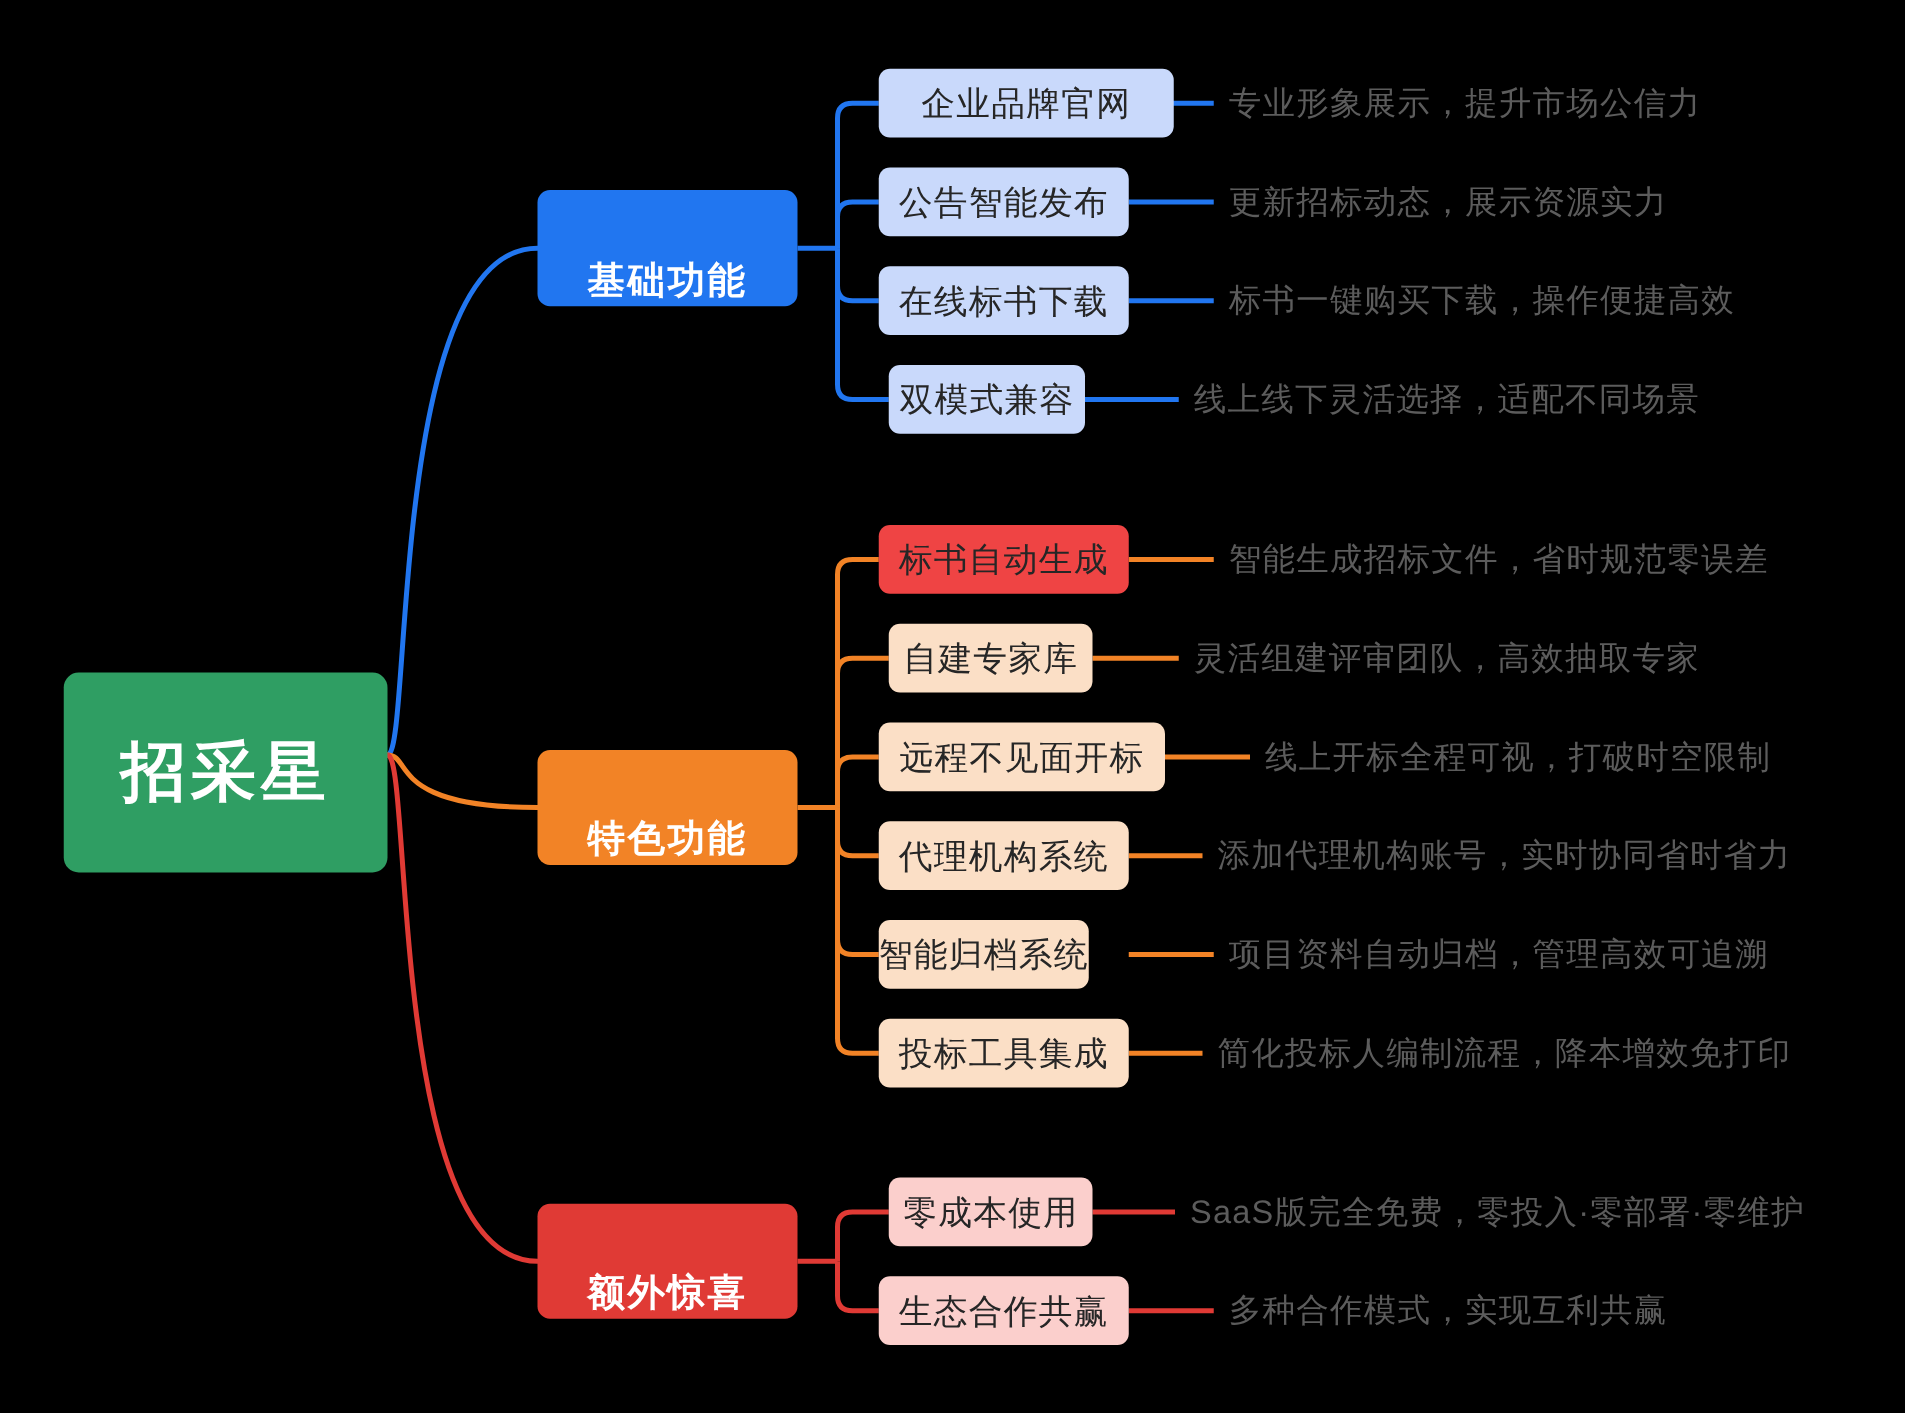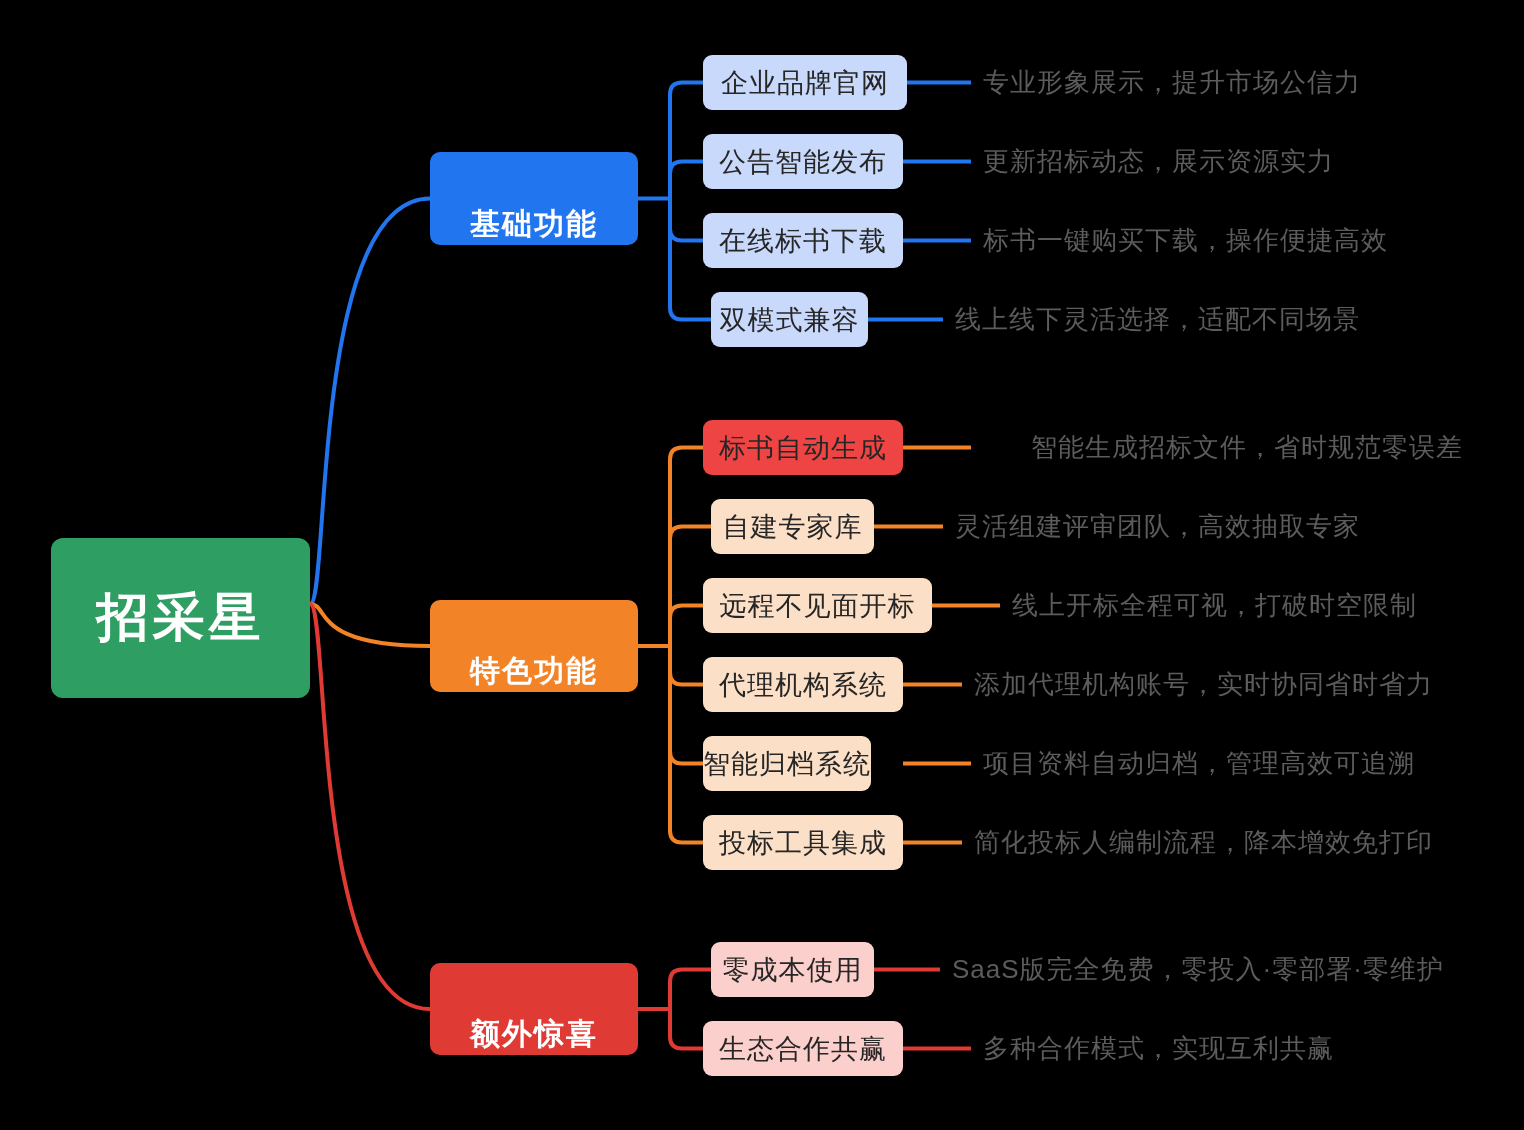--- a/index.html
+++ b/index.html
@@ -83,21 +83,21 @@
       <path d="M 670 1009 L 670 1036.5 Q 670 1048.5 682 1048.5 L 703 1048.5" fill="none" stroke="#e03a35" stroke-width="4" stroke-linecap="butt"></path>
       <line x1="903" y1="1048.5" x2="971" y2="1048.5" stroke="#e03a35" stroke-width="4" stroke-linecap="butt"></line>
     </svg>
   <div id="nodes">
       <div class="node root" style="left: 51px; top: 538px; width: 259px; height: 160px; background: rgb(47, 158, 99); color: rgb(255, 255, 255); font-size: 52px;">
         <span>招采星</span>
       </div>
       <div class="node branch" style="left: 430px; top: 152px; width: 208px; height: 93px; background: rgb(33, 118, 240); color: rgb(255, 255, 255);">
         <span>基础功能</span>
       </div>
-      <div class="node leaf" style="left: 703px; top: 55px; width: 204px; height: 55px; background: rgb(201, 217, 251);">
+      <div class="node leaf" style="left: 703px; top: 55px; width: 236px; height: 55px; background: rgb(201, 217, 251);">
         <span>企业品牌官网</span>
       </div>
       <div class="desc" style="left: 983px; top: 62.5px; height: 40px; color: rgb(92, 92, 92);">专业形象展示，提升市场公信力</div>
       <div class="node leaf" style="left: 703px; top: 134px; width: 200px; height: 55px; background: rgb(201, 217, 251);">
         <span>公告智能发布</span>
       </div>
       <div class="desc" style="left: 983px; top: 141.5px; height: 40px; color: rgb(92, 92, 92);">更新招标动态，展示资源实力</div>
       <div class="node leaf" style="left: 703px; top: 213px; width: 200px; height: 55px; background: rgb(201, 217, 251);">
         <span>在线标书下载</span>
       </div>
@@ -105,21 +105,21 @@
       <div class="node leaf" style="left: 711px; top: 292px; width: 157px; height: 55px; background: rgb(201, 217, 251);">
         <span>双模式兼容</span>
       </div>
       <div class="desc" style="left: 955px; top: 299.5px; height: 40px; color: rgb(92, 92, 92);">线上线下灵活选择，适配不同场景</div>
       <div class="node branch" style="left: 430px; top: 600px; width: 208px; height: 92px; background: rgb(242, 131, 38); color: rgb(255, 255, 255);">
         <span>特色功能</span>
       </div>
       <div class="node leaf" style="left: 703px; top: 420px; width: 200px; height: 55px; background: #ef4444;">
         <span>标书自动生成</span>
       </div>
-      <div class="desc" style="left: 983px; top: 427.5px; height: 40px; color: rgb(92, 92, 92); margin-left: 48px;">智能生成招标文件，省时规范零误差</div>
+      <div class="desc" style="left: 983px; top: 427.5px; height: 40px; color: rgb(92, 92, 92);">智能生成招标文件，省时规范零误差</div>
       <div class="node leaf" style="left: 711px; top: 499px; width: 163px; height: 55px; background: rgb(251, 223, 198); text-align: center;">
         <span>自建专家库</span>
       </div>
       <div class="desc" style="left: 955px; top: 506.5px; height: 40px; color: rgb(92, 92, 92);">灵活组建评审团队，高效抽取专家</div>
       <div class="node leaf" style="left: 703px; top: 578px; width: 229px; height: 55px; background: rgb(251, 223, 198);">
         <span>远程不见面开标</span>
       </div>
       <div class="desc" style="left: 1012px; top: 585.5px; height: 40px; color: rgb(92, 92, 92);">线上开标全程可视，打破时空限制</div>
       <div class="node leaf" style="left: 703px; top: 657px; width: 200px; height: 55px; background: rgb(251, 223, 198);">
         <span>代理机构系统</span>

